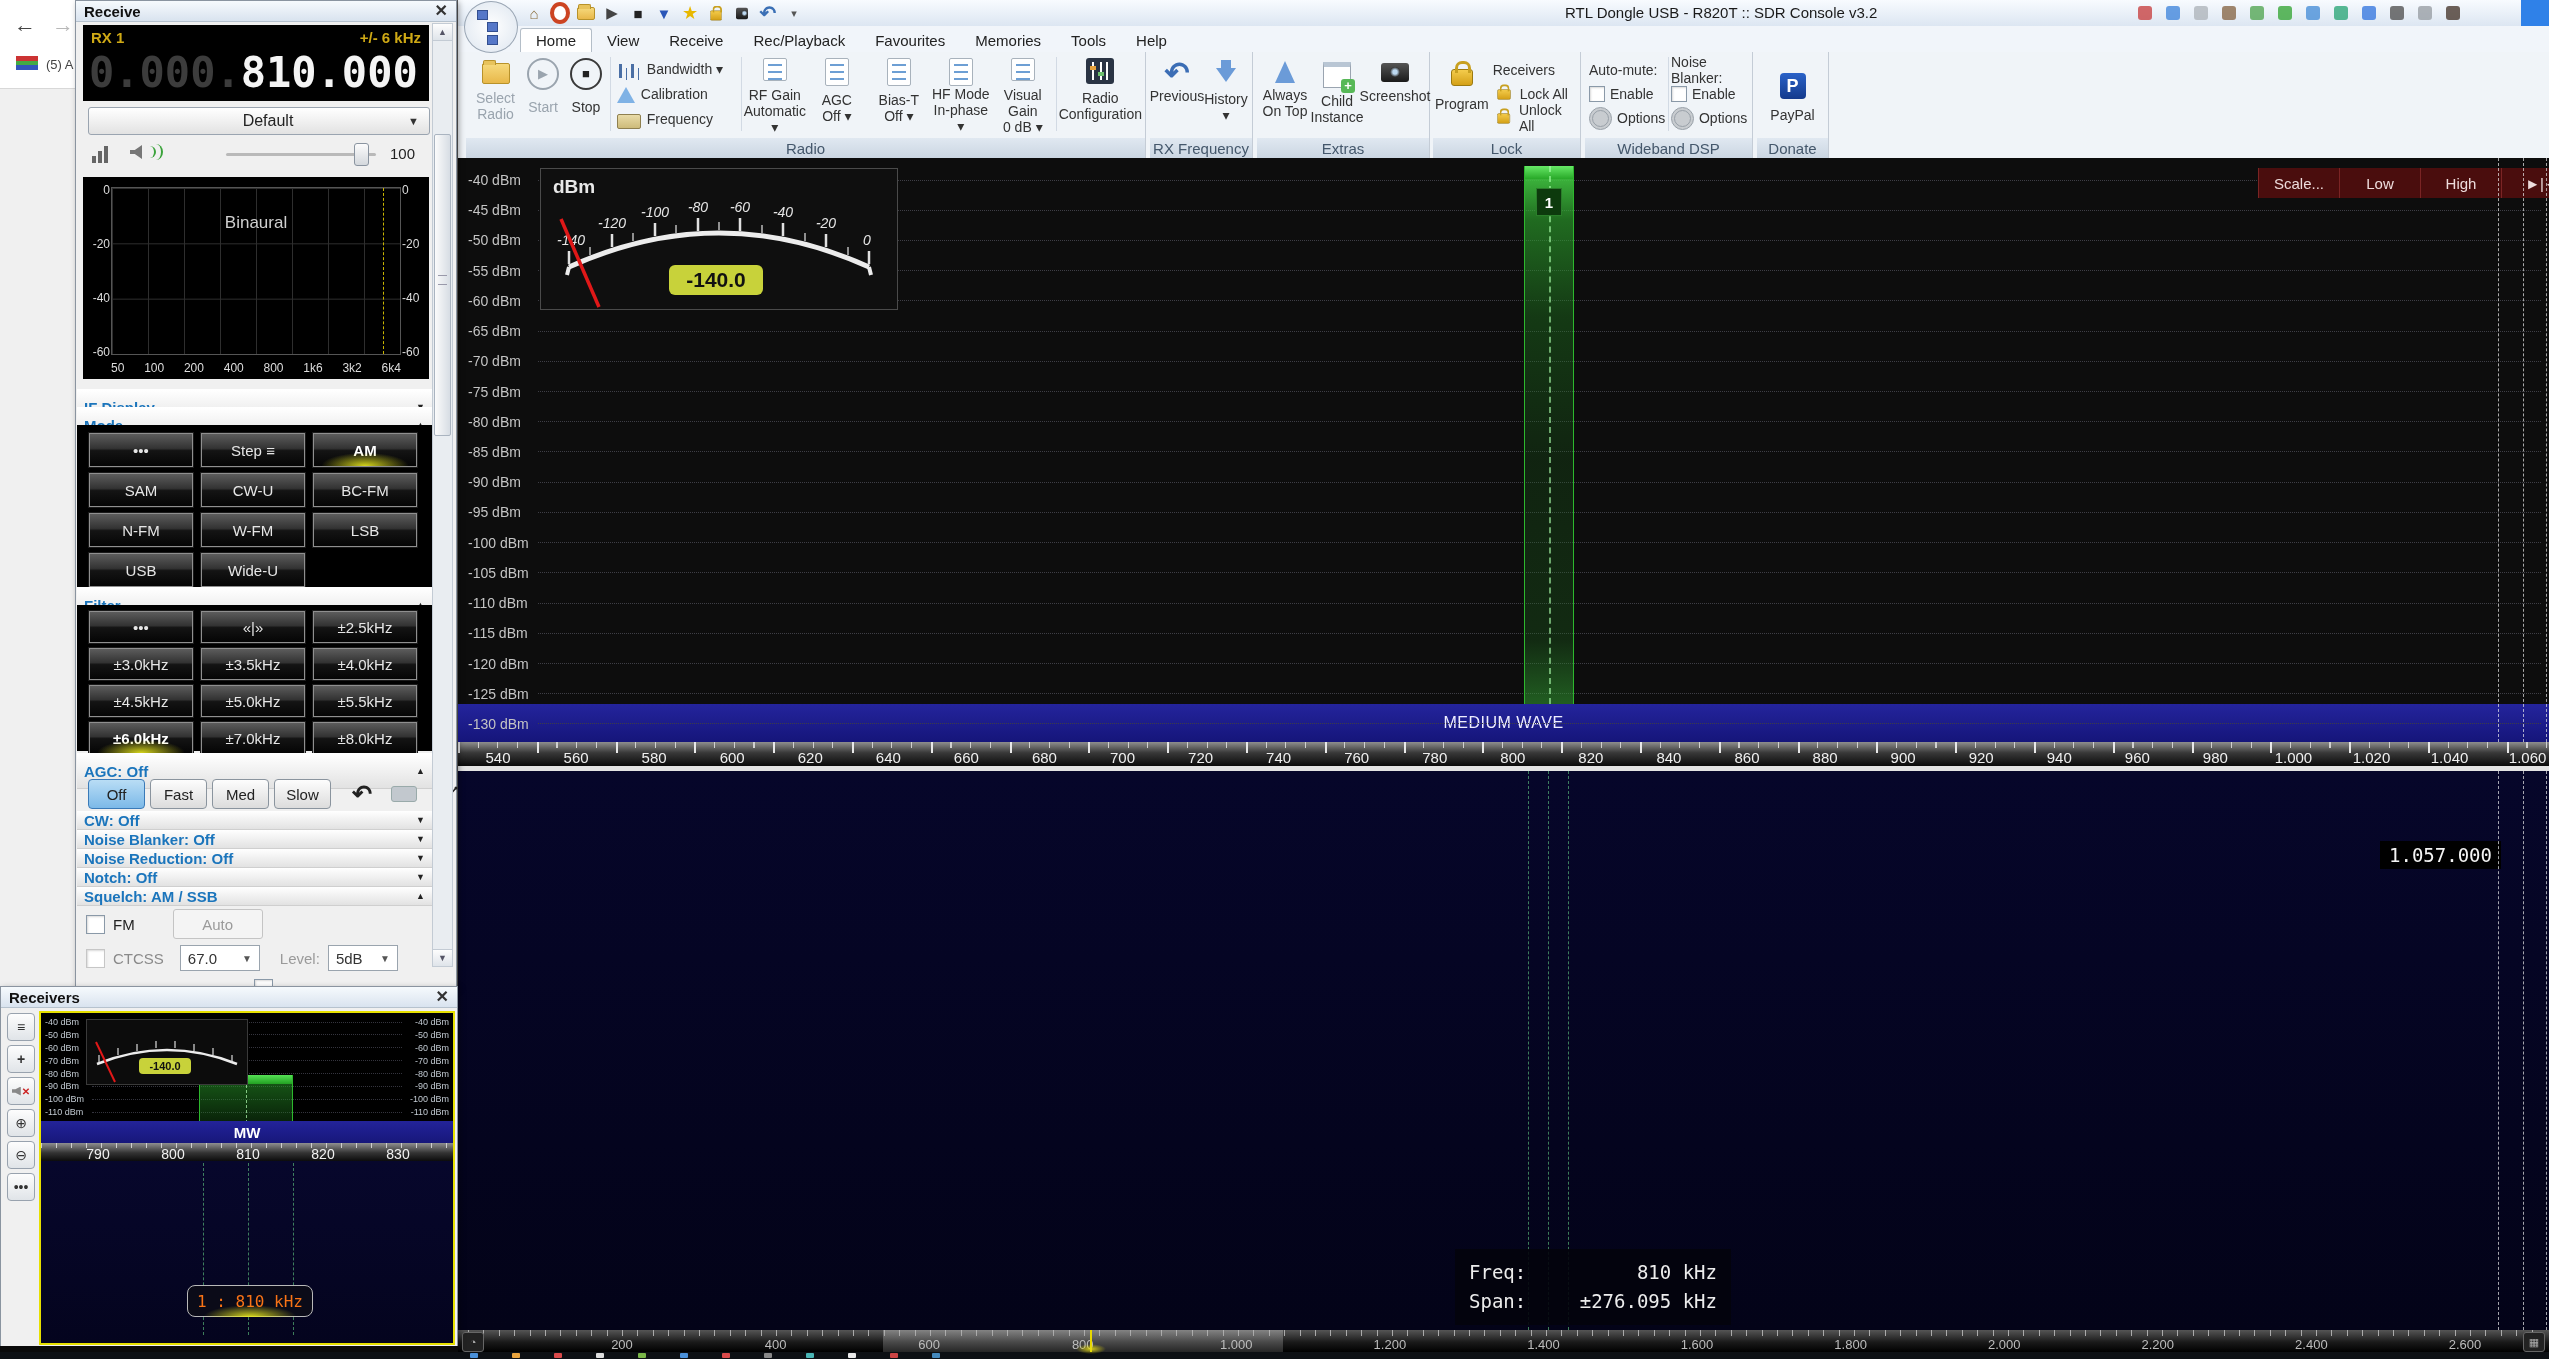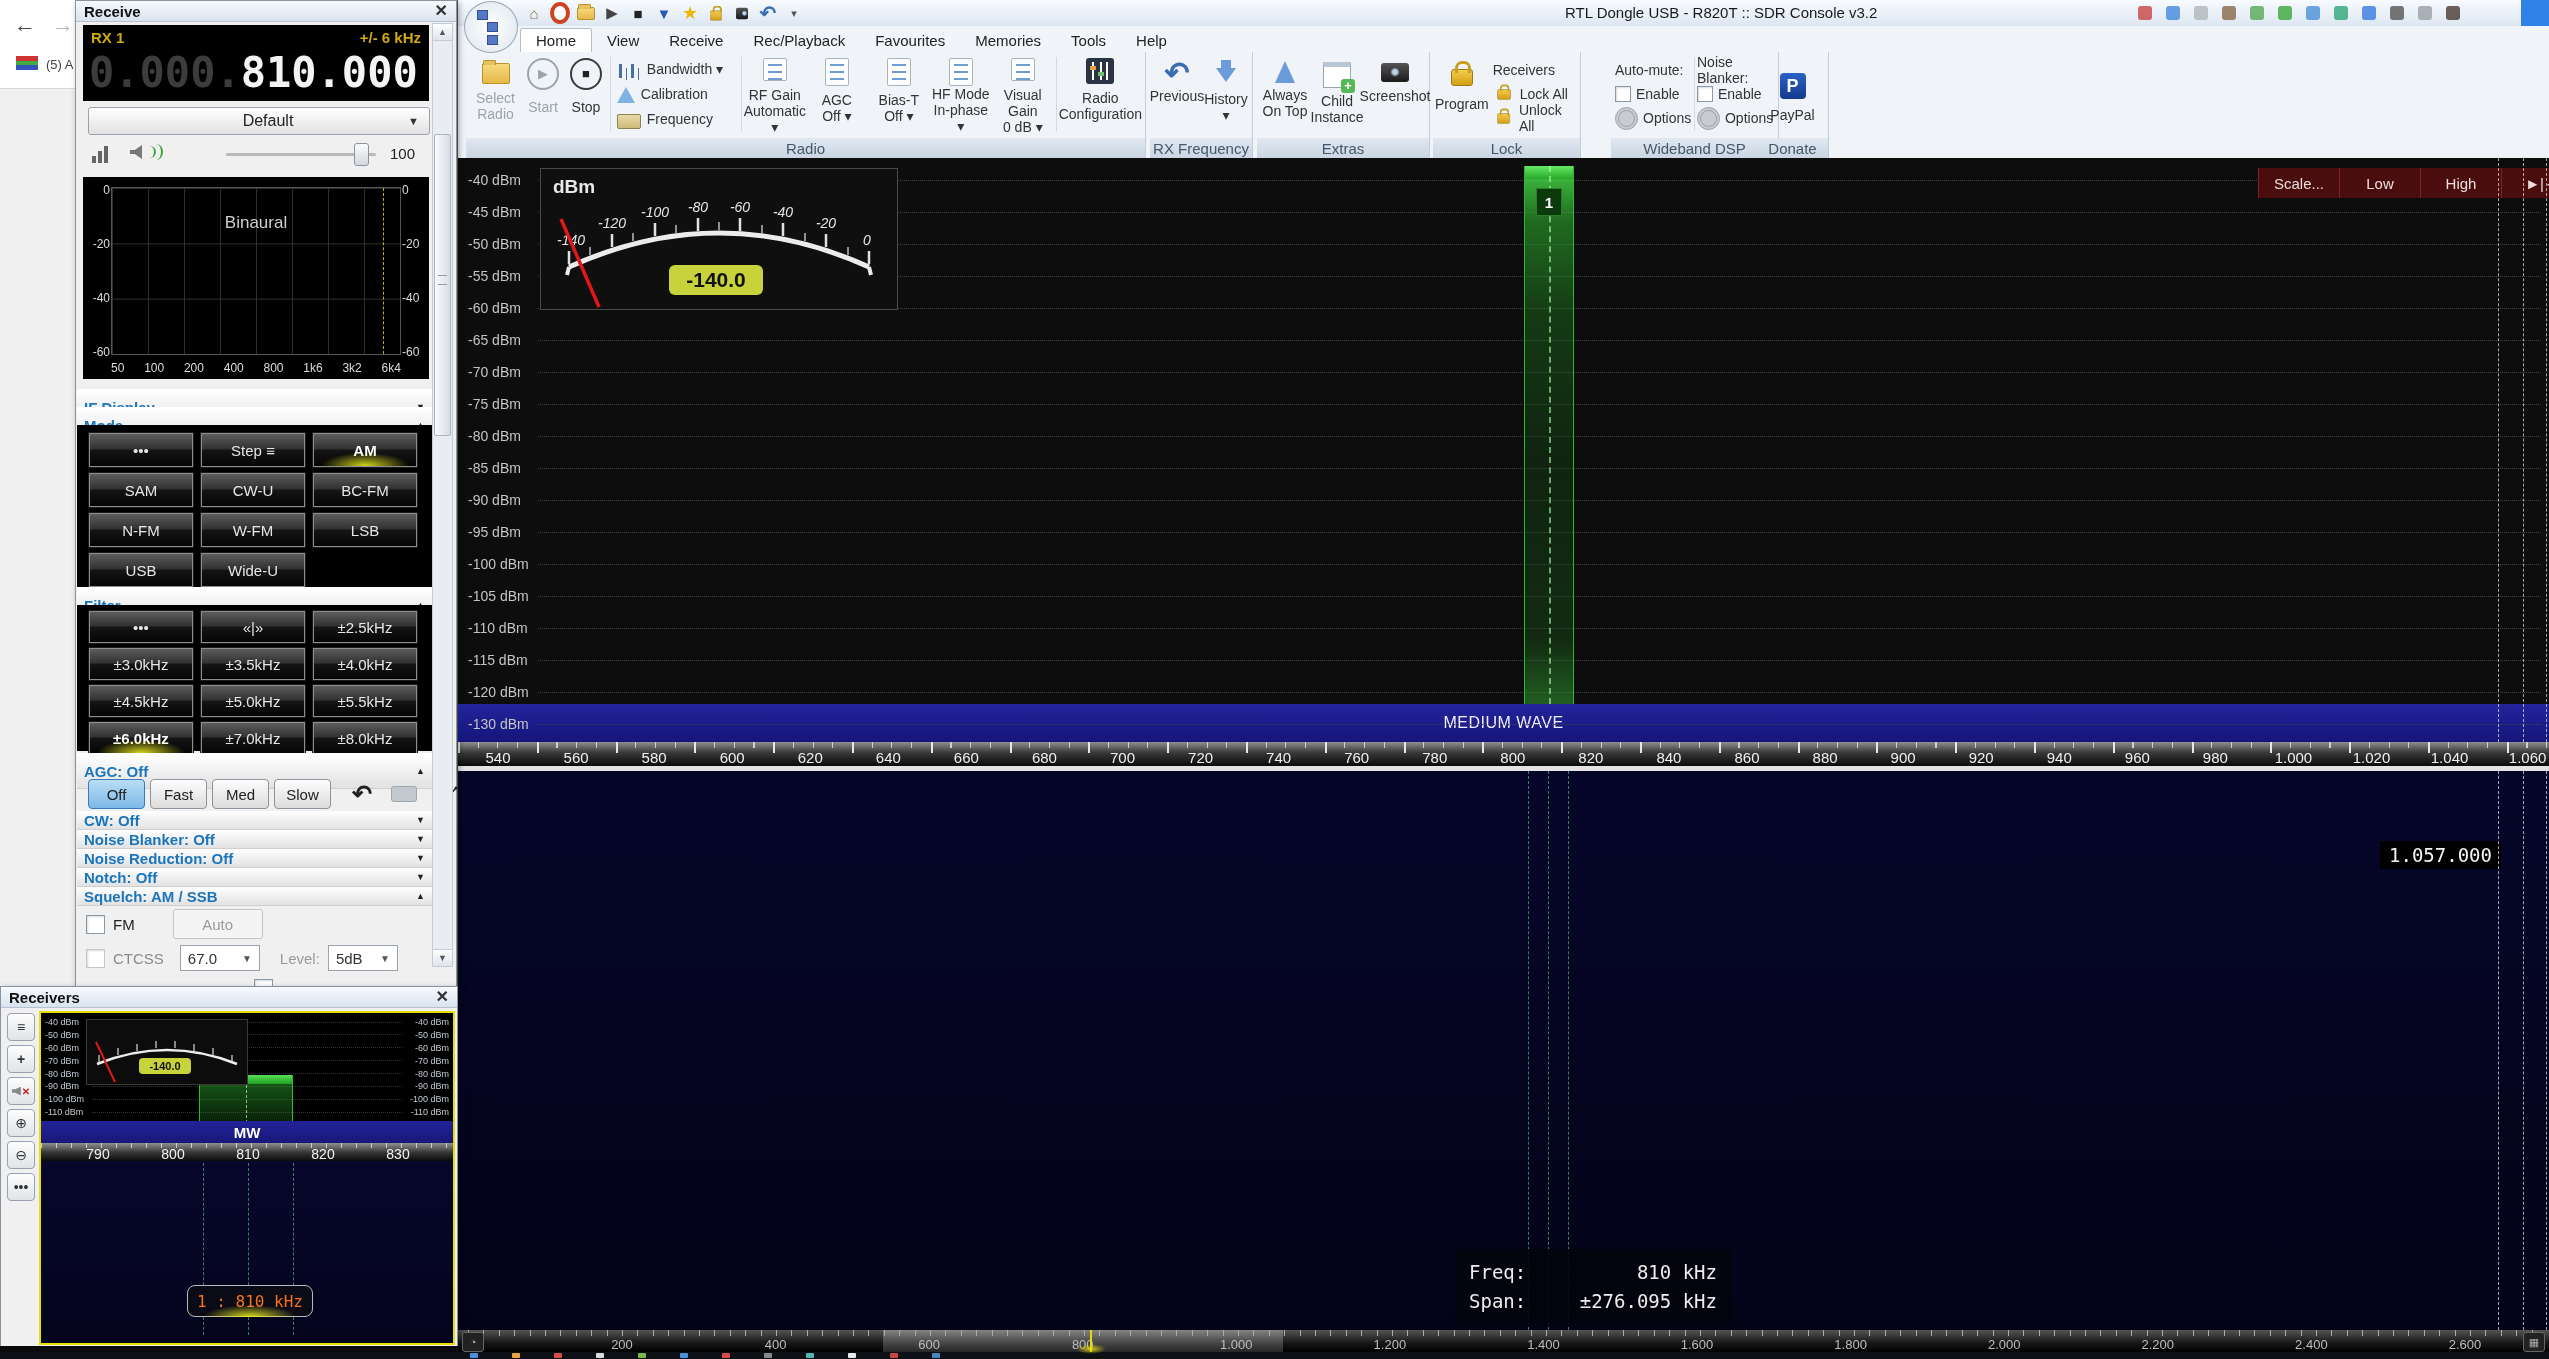--- a/index.html
+++ b/index.html
@@ -390,21 +390,21 @@
               </div>
             <div class="chk-row">
                 <span class="i-lock sm"></span>
                 <span>Unlock All</span>
               </div>
           </div>
         </div>
         <div class="rgroup-label">Lock</div>
       </div>
 
-      <div class="rgroup" style="left:1153px;width:167px;">
+      <div class="rgroup" style="left:1127px;width:167px;">
         <div style="display:flex;height:82px;padding:1px 4px;">
           <div style="width:78px;display:flex;flex-direction:column;justify-content:center;">
             <div class="chk-row">
                 <span>Auto-mute:</span>
               </div>
             <div class="chk-row">
                 <span class="cb" style="width:14px;height:14px;"></span>
                 <span>Enable</span>
               </div>
             <div class="chk-row">
@@ -523,20 +523,24 @@
           <div class="sp-row">
             <span class="sp-lbl">-115 dBm</span>
             <span class="sp-dots"></span>
           </div>
 
           <div class="sp-row">
             <span class="sp-lbl">-120 dBm</span>
             <span class="sp-dots"></span>
           </div>
 
+          <div class="sp-row">
+            <span class="sp-lbl">-125 dBm</span>
+            <span class="sp-dots"></span>
+          </div>
 
           <div class="sp-row">
             <span class="sp-lbl">-130 dBm</span>
             <span class="sp-dots"></span>
           </div>
         </div>
 
       <div class="meter">
         <svg width="356" height="140" style="overflow:visible;">
           <text x="12" y="24" fill="#e8e8e8" font-size="19" font-weight="bold">dBm</text>

